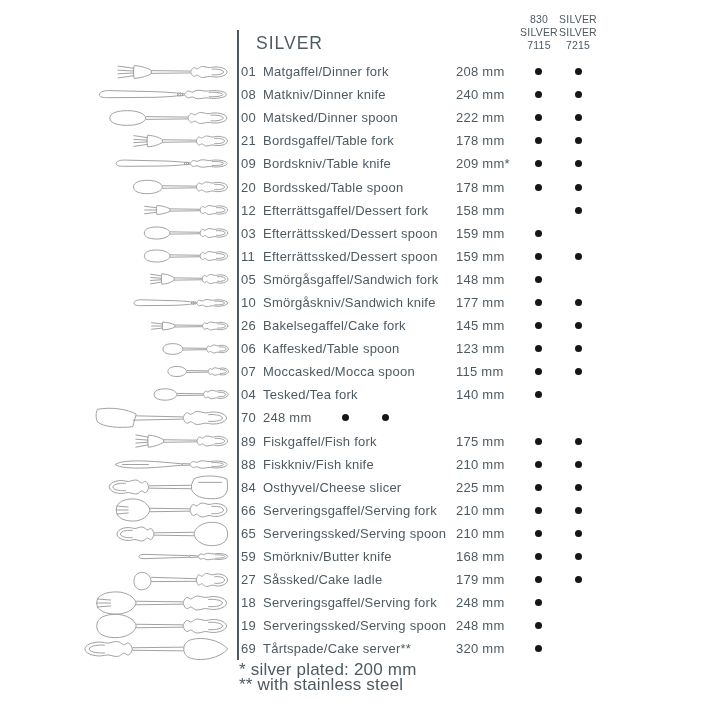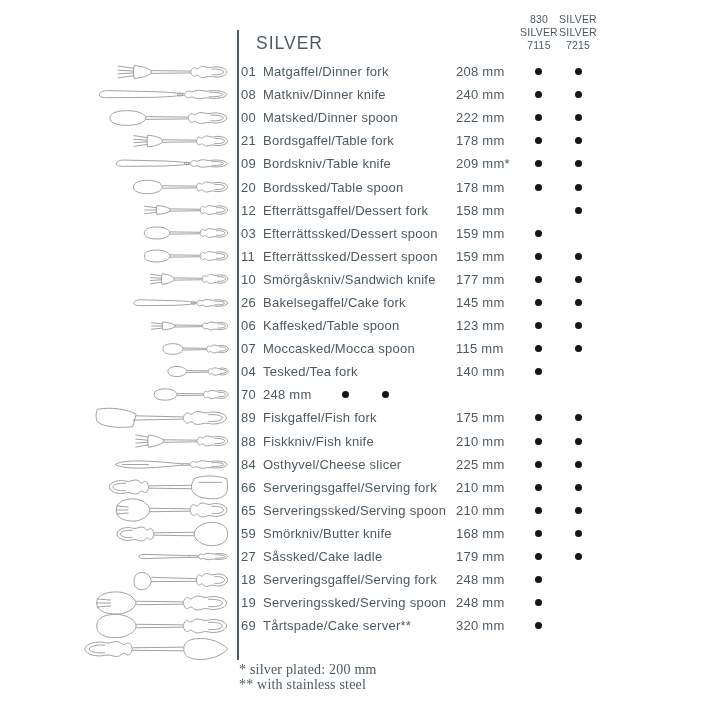--- a/index.html
+++ b/index.html
@@ -16,22 +16,22 @@
   #colhead-2{left:555px;}
   
   #rows{position:absolute;left:238px;top:60px;width:459px;}
   .row{height:23.1px;display:flex;align-items:center;font-size:13px;font-weight:300;letter-spacing:0.25px;}
   .cell-no{width:22px;padding-left:3px;flex:none;}
   .cell-name{width:193px;flex:none;white-space:nowrap;}
   .cell-size{width:62px;flex:none;}
   .cell-dot{width:40px;flex:none;display:flex;justify-content:center;align-items:center;}
   .dot{width:7px;height:7px;border-radius:50%;background:#161616;}
   
-  #footnotes{position:absolute;left:239px;top:663px;font-size:14px;line-height:14.5px;
-             font-weight:300;letter-spacing:0.2px;font-family:Liberation Serif, serif;}
+  #footnotes{position:absolute;left:239px;top:663px;font-size:17px;line-height:14.5px;
+             font-weight:300;letter-spacing:0.2px;}
   
   #illustrations{position:absolute;left:0;top:0;width:237px;height:717px;}
   .cutlery{position:absolute;}
   .cutlery svg{display:block;width:100%;height:100%;}
   .cutlery.flipped svg{transform:scaleX(-1);}
   #symbol-defs{position:absolute;width:0;height:0;overflow:hidden;}
 </style>
 </head>
 <body>
 
@@ -370,20 +370,29 @@
         <div class="cell-name">Efterrättssked/Dessert spoon</div>
         <div class="cell-size">159 mm</div>
         <div class="cell-dot">
           <div class="dot" style="background: rgb(22, 22, 22);"></div>
         </div>
         <div class="cell-dot">
           <div class="dot" style="background: rgb(22, 22, 22);"></div>
         </div>
       </div>
       <div class="row">
+        <div class="cell-no">05</div>
+        <div class="cell-name">Smörgåsgaffel/Sandwich fork</div>
+        <div class="cell-size">148 mm</div>
+        <div class="cell-dot">
+          <div class="dot" style="background: rgb(22, 22, 22);"></div>
+        </div>
+        <div class="cell-dot"></div>
+      </div>
+      <div class="row">
         <div class="cell-no">10</div>
         <div class="cell-name">Smörgåskniv/Sandwich knife</div>
         <div class="cell-size">177 mm</div>
         <div class="cell-dot">
           <div class="dot" style="background: rgb(22, 22, 22);"></div>
         </div>
         <div class="cell-dot">
           <div class="dot" style="background: rgb(22, 22, 22);"></div>
         </div>
       </div>

